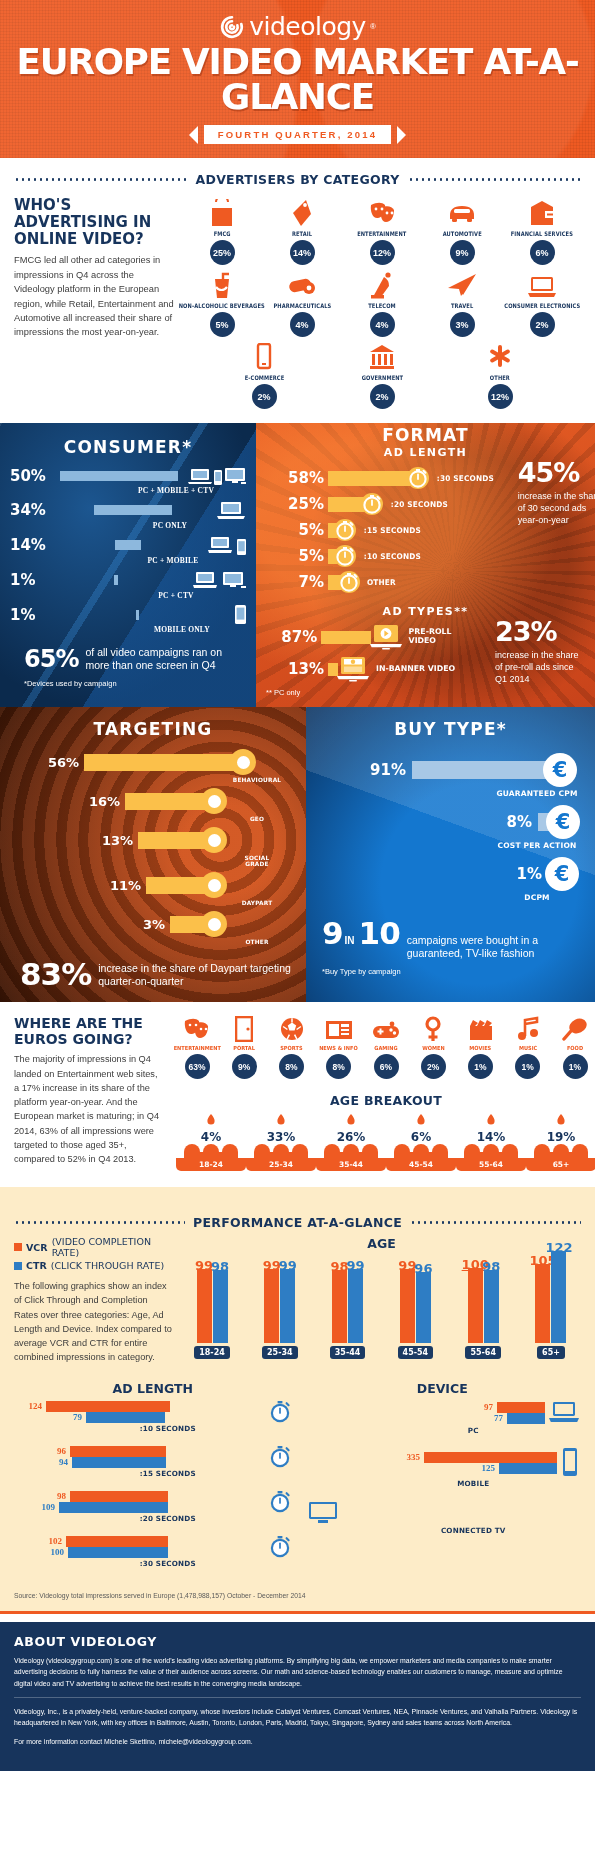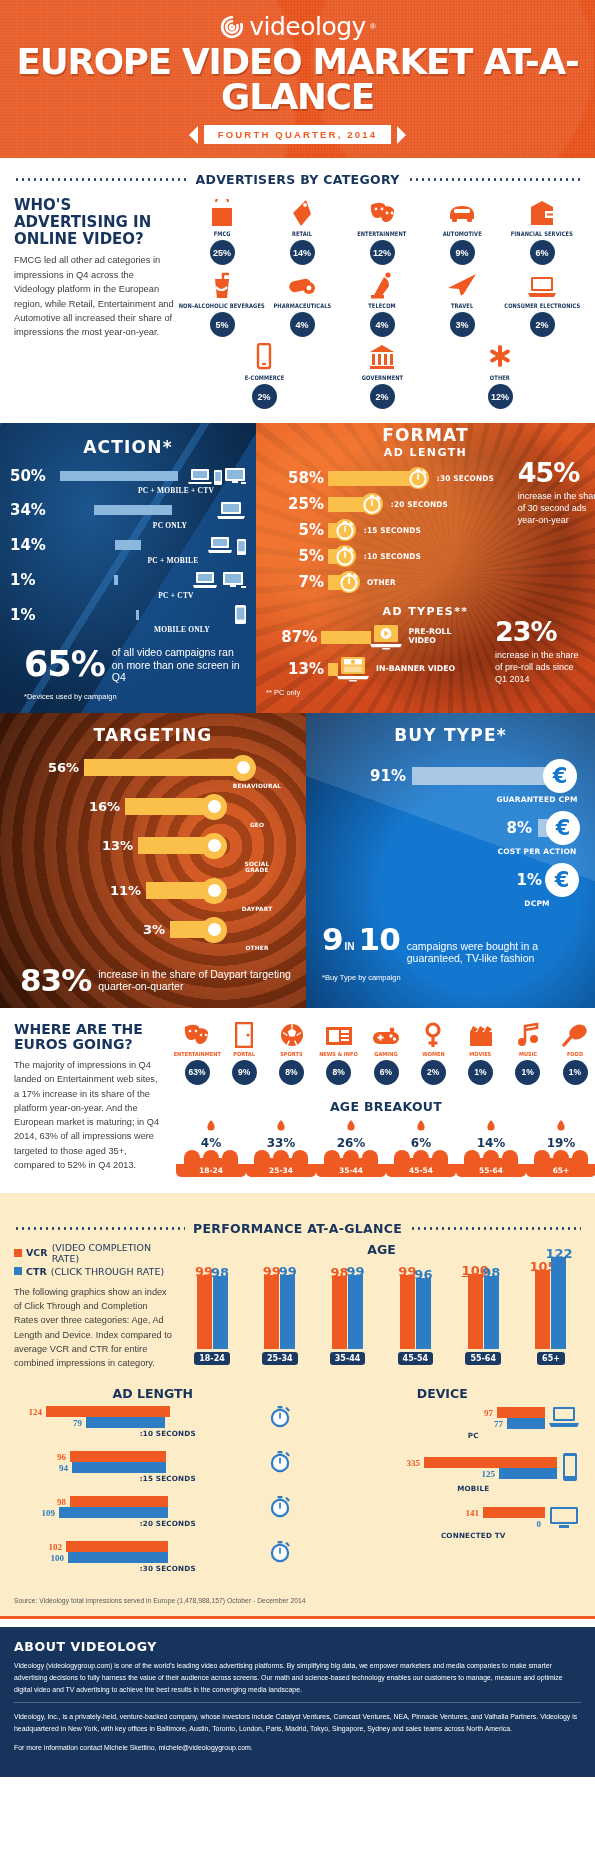--- a/index.html
+++ b/index.html
@@ -133,21 +133,21 @@
   .dev-bar { height: 10px; background:#8db8dd; }
   .dev-icons { display:flex; align-items:flex-end; gap:2px; margin-left:-1px; }
   .dev-label {
     text-align:center; font-size:7.5px; font-weight:700; letter-spacing:.2px;
     font-family:Liberation Serif, serif; margin-bottom:5px;
   }
   .dev-group { margin-bottom: 2px; }
 
   .big-stat { display:flex; align-items:center; gap:7px; margin-top: 12px; padding-left: 14px;}
   .big-stat .num {
-    font-family:"DejaVu Sans",sans-serif; font-weight:700; font-size: 35px; line-height:1; letter-spacing:-1px;
+    font-family:"DejaVu Sans",sans-serif; font-weight:700; font-size: 24px; line-height:1; letter-spacing:-1px;
   }
   .big-stat .txt { font-size: 10.5px; line-height: 1.2; }
   .footnote { font-size: 7.5px; margin-top: 8px; padding-left: 14px; }
 
   
   .fmt-list { margin-top: 8px; }
   .fmt-row { display:flex; align-items:center; justify-content:flex-start; margin-bottom: 4px; }
   .fmt-val { width: 62px; text-align:right; font-size: 15px; font-weight:700; font-family:"DejaVu Sans",sans-serif; padding-right: 4px; }
   .fmt-bar { height: 15px; background:#fbc04a; }
   .fmt-circ {
@@ -474,21 +474,21 @@
           <span class="pct">12%</span>
         </div>
       </div>
 
     </div>
   </div>
 
   <div class="two-col">
 
     <div class="panel-devices">
-      <div class="panel-title">ACTION*</div>
+      <div class="panel-title">CONSUMER*</div>
 
       <div class="dev-list">
         <div class="dev-group">
           <div class="dev-item">
             <span class="dev-val">50%</span>
             <span class="dev-bar" style="width:118px"></span>
             <span class="dev-icons">
               <svg width="24" height="18" viewBox="0 0 24 18">
                   <rect x="3" y="2" width="18" height="11" rx="1" fill="#fff"></rect>
                   <rect x="5" y="4" width="14" height="7" fill="#8db8dd"></rect>
@@ -1251,30 +1251,20 @@
                   <rect x="4" y="1" width="14" height="28" rx="2" fill="#2e7dc4"></rect>
                   <rect x="6" y="4" width="10" height="20" fill="#fdecc8"></rect>
                 </svg>
             </div>
           </div>
           <div class="hbar-lbl" style="margin-left:62px">MOBILE</div>
         </div>
 
         <div class="hbar-group">
           <div class="hgrp-inner">
-            <div style="flex:1">
-              <div class="hbar-row" style="justify-content:flex-end">
-                  <span class="hbar-val vcr">141</span>
-                  <span class="hbar vcr" style="width:62px"></span>
-                </div>
-              <div class="hbar-row" style="justify-content:flex-end">
-                  <span class="hbar-val ctr">0</span>
-                  <span class="hbar ctr" style="width:0px"></span>
-                </div>
-            </div>
             <div class="icon-right">
               <svg width="34" height="26" viewBox="0 0 34 26">
                   <rect x="3" y="2" width="28" height="17" rx="1.4" fill="#2e7dc4"></rect>
                   <rect x="5" y="4" width="24" height="13" fill="#fdecc8"></rect>
                   <rect x="12" y="20" width="10" height="3" fill="#2e7dc4"></rect>
                 </svg>
             </div>
           </div>
           <div class="hbar-lbl" style="margin-left:62px">CONNECTED TV</div>
         </div>

